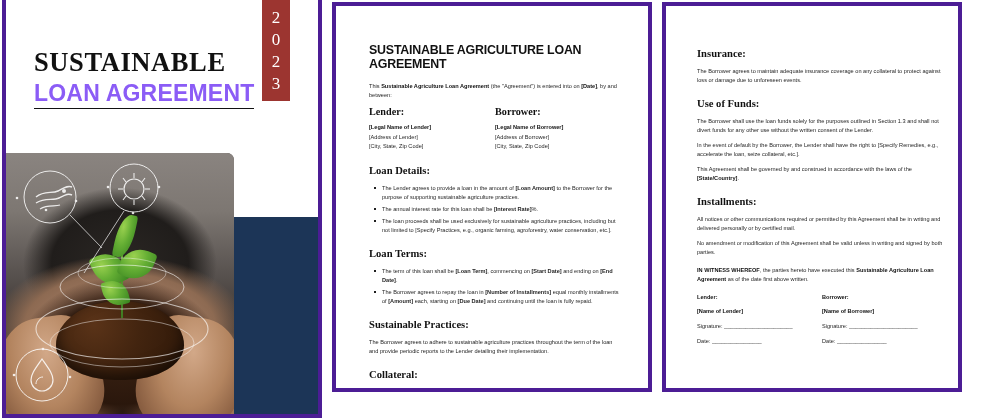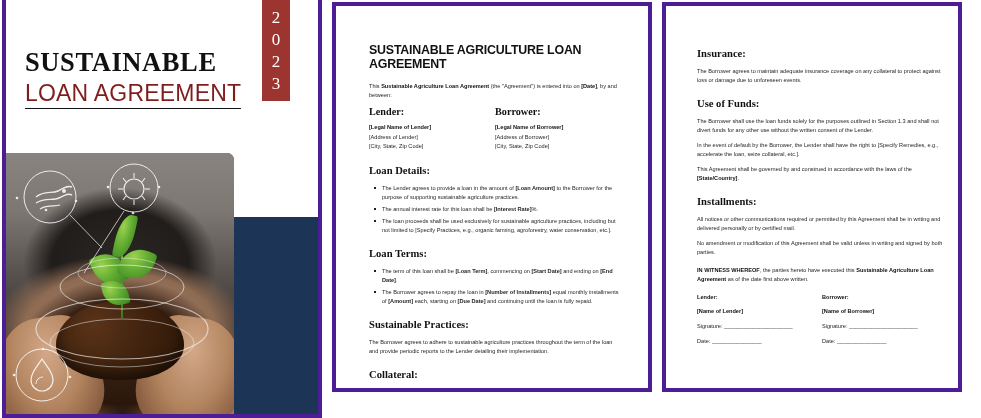--- a/index.html
+++ b/index.html
@@ -30,40 +30,40 @@
     box-sizing: border-box;
     overflow: hidden;
   }
   #page-cover { left: 2px;   top: 0px;  width: 320px; height: 418px; border-top: none; }
   #page-two   { left: 332px; top: 2px;  width: 320px; height: 390px; }
   #page-three { left: 662px; top: 2px;  width: 300px; height: 390px; }
 
   
   .cover-title-block {
     position: absolute;
-    left: 19px;
+    left: 28px;
     top: 48px;
     width: 200px;
   }
   .cover-line1, .cover-line2 {
     font-family: "Liberation Serif", serif;
     font-weight: bold;
     font-size: 26.5px;
     line-height: 29px;
     letter-spacing: 0.6px;
     color: #111111;
     white-space: nowrap;
   }
   .cover-line3 {
     font-family: "Liberation Sans", sans-serif;
-    font-weight: 400;
+    font-weight: 700;
     font-size: 23px;
     line-height: 28px;
     letter-spacing: 0.2px;
-    color: #7f1d1d;
+    color: #8b5cf6;
     white-space: nowrap;
     display: inline-block;
     border-bottom: 1.6px solid #111111;
     padding-bottom: 1px;
     margin-top: 2px;
   }
 
   .year-badge {
     position: absolute;
     left: 256px;

